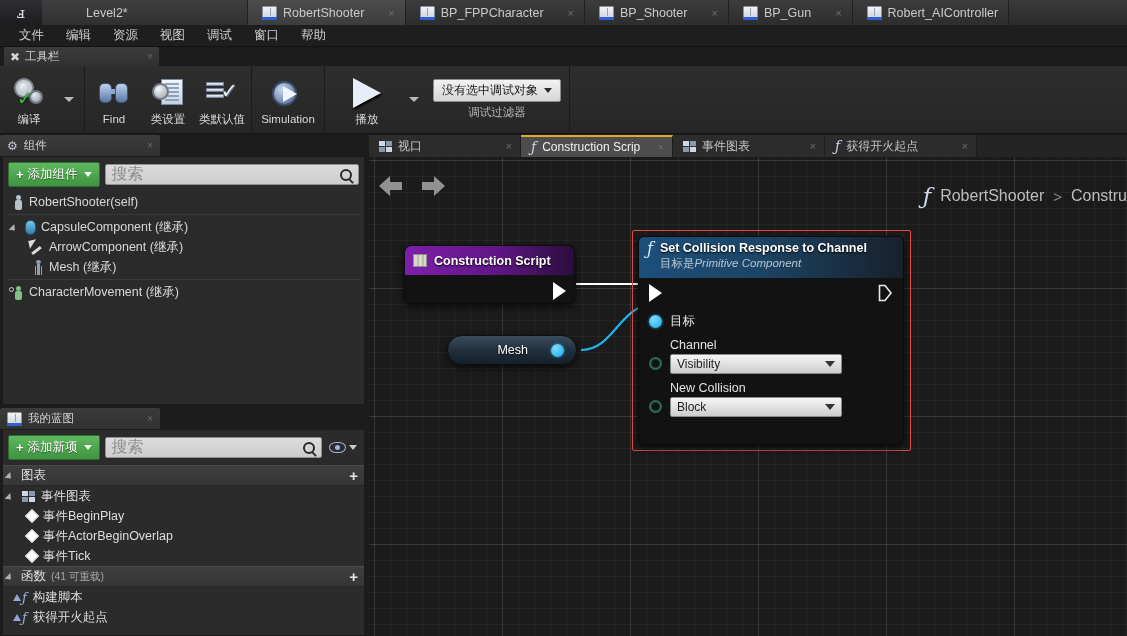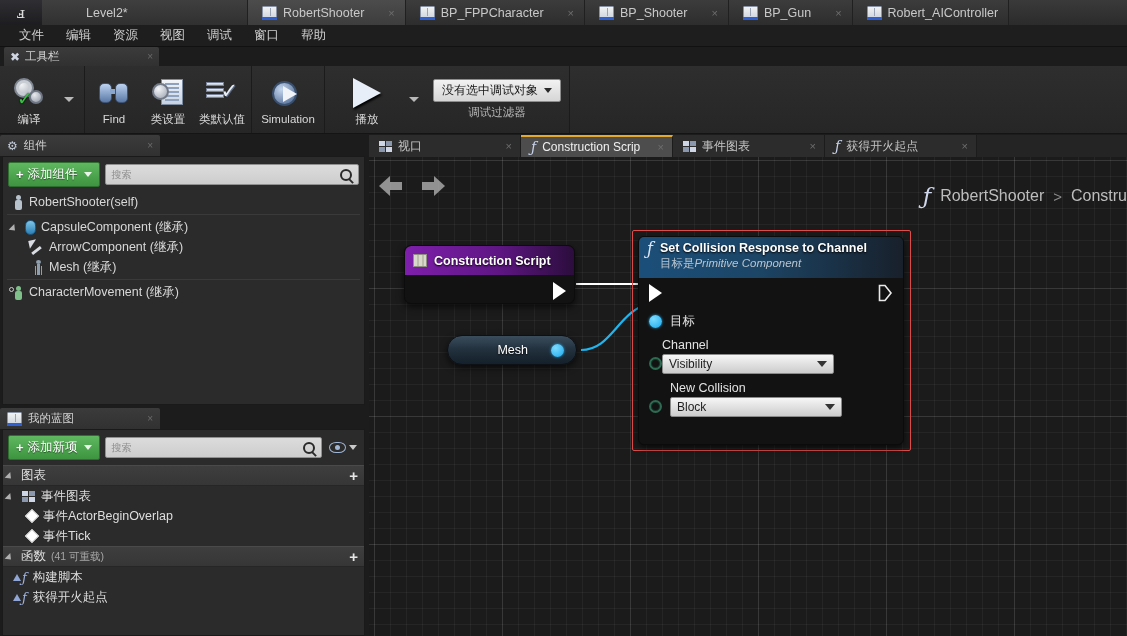--- a/index.html
+++ b/index.html
@@ -199,21 +199,21 @@
     text-shadow: 0 1px 1px rgba(0,0,0,.5); white-space: nowrap;
   }
   .green-btn .plus { font-size: 13px; font-weight: bold; }
   .green-btn .cb { width:0;height:0;border-left:4px solid transparent;border-right:4px solid transparent;
     border-top:5px solid #eaf5ea; margin-left:2px; }
   .searchbox {
     flex: 1; background: linear-gradient(#dcdcdc,#cdcdcd); border: 1px solid #909090;
     border-radius: 2px; height: 21px; display: flex; align-items: center;
     padding: 0 6px; position: relative;
   }
-  .searchbox .ph { font-size: 10px; color: #8d8d8d; }
+  .searchbox .ph { font-size: 16px; color: #8d8d8d; }
   .searchbox .mag {
     margin-left: auto; width: 12px; height: 12px; border: 2px solid #2a2a2a;
     border-radius: 50%; position: relative;
   }
   .searchbox .mag:after{ content:""; position:absolute; right:-4px; bottom:-3px; width:6px; height:2px;
     background:#2a2a2a; transform: rotate(45deg);}
   .eyebtn { display:flex; align-items:center; gap:3px; padding:0 2px; }
   .eye { width: 17px; height: 11px; border-radius: 50%/60%; border: 1.5px solid #9fb6d6; position: relative;}
   .eye:after{ content:""; position:absolute; left:5px; top:2px; width:5px; height:5px; border-radius:50%;
     background:#9fb6d6;}
@@ -618,20 +618,24 @@
         <span class="addplus">+</span>
       </div>
 
       <div class="bp-row" style="padding-left:4px;">
         <span class="tw"></span>
         <span class="ico-graph"></span>
         <span>事件图表</span>
       </div>
       <div class="bp-row" style="padding-left:24px;">
         <span class="diamond"></span>
+        <span>事件BeginPlay</span>
+      </div>
+      <div class="bp-row" style="padding-left:24px;">
+        <span class="diamond"></span>
         <span>事件ActorBeginOverlap</span>
       </div>
       <div class="bp-row" style="padding-left:24px;">
         <span class="diamond"></span>
         <span>事件Tick</span>
       </div>
 
       <div class="section-head">
         <span class="tw"></span>
         <span>函数</span>
@@ -738,21 +742,21 @@
             <svg class="hollow-svg" width="15" height="18" viewBox="0 0 15 18">
               <path d="M 1.5 1.5 L 7 1.5 L 13 9 L 7 16.5 L 1.5 16.5 Z" fill="none" stroke="#e9e9e9" stroke-width="1.6"></path>
             </svg>
           </div>
 
           <div class="pin-row">
             <span class="obj-pin"></span>
             <span class="pin-label">目标</span>
           </div>
 
-          <div style="display:flex;align-items:flex-start;padding:4px 10px 0 10px;">
+          <div style="display:flex;align-items:flex-start;gap:8px;padding:4px 10px 0 10px;">
             <span class="wild-pin" style="margin-top:19px;"></span>
             <span>
               <div class="field-label">Channel</div>
               <div class="combo" style="margin-top:2px;">
                 <span>Visibility</span>
                 <span class="cb"></span>
               </div>
             </span>
           </div>
 

